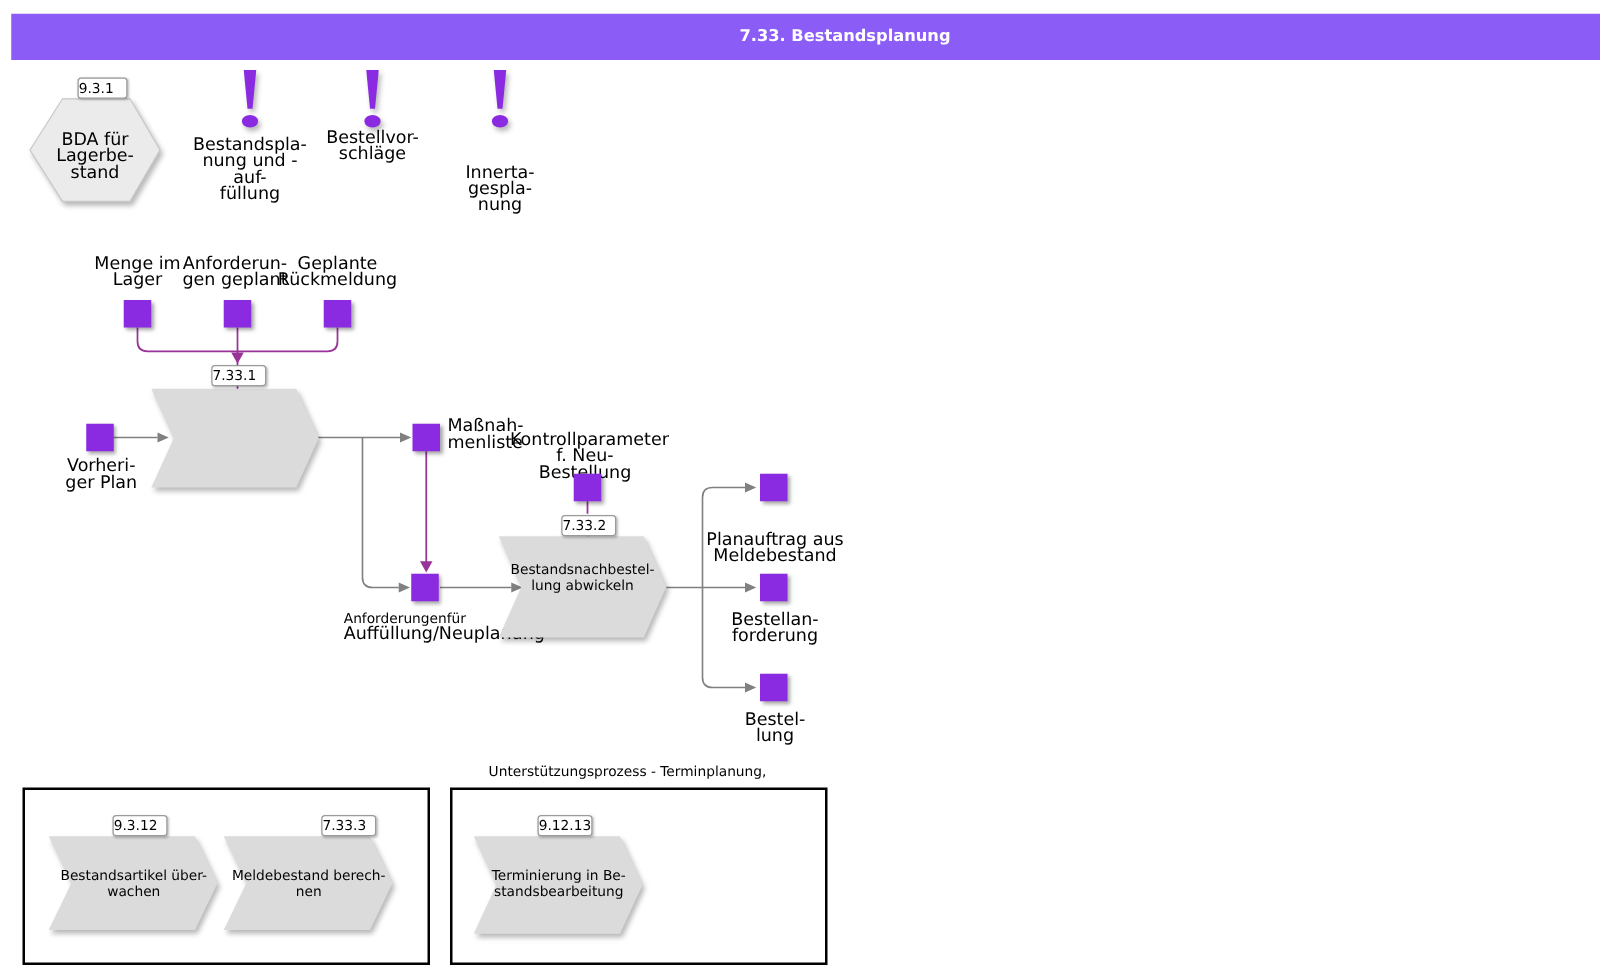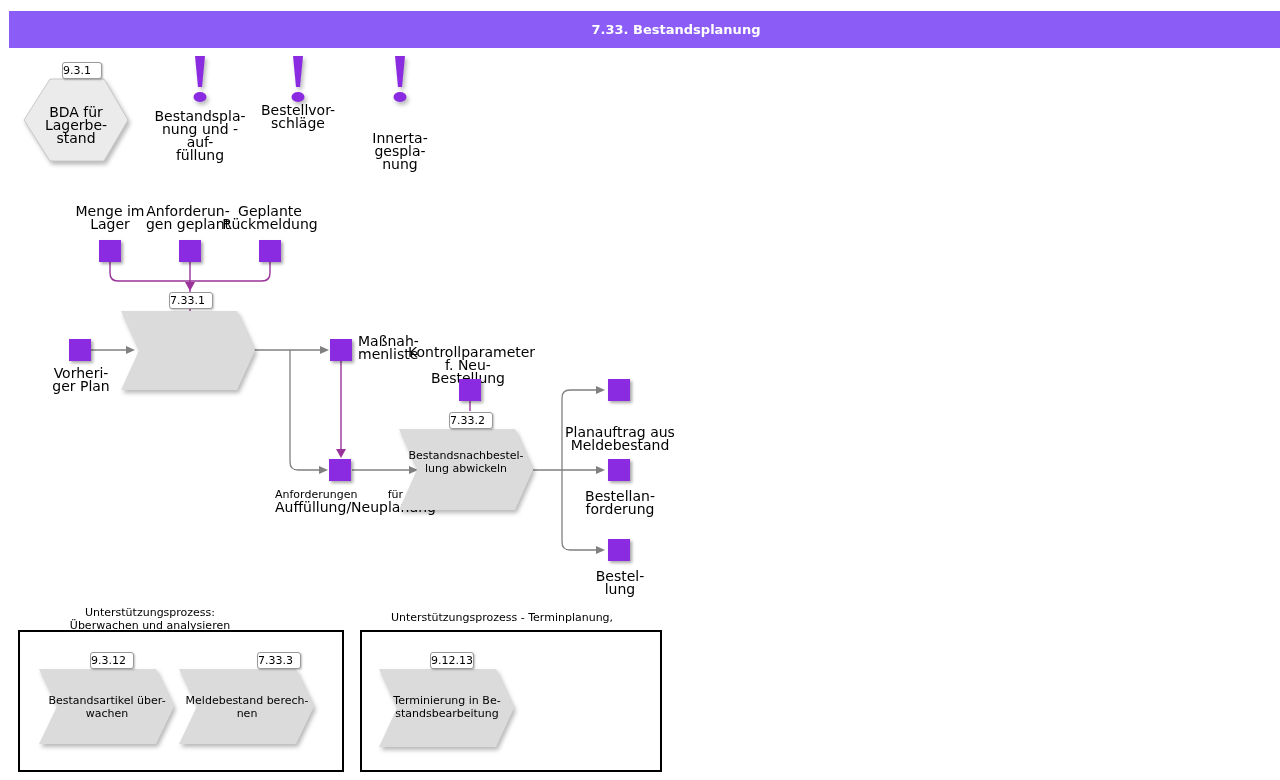--- a/index.html
+++ b/index.html
@@ -15,21 +15,21 @@
   .ref{background:#fff;border:1px solid #9a9a9a;border-radius:3px;height:15px;
        display:flex;align-items:center;justify-content:flex-start;font-size:11px;
        box-shadow:1px 1px 2px rgba(0,0,0,0.25);z-index:5;}
   .shape-svg{overflow:visible;}
   .shape-fill{fill:#dbdbdb;}
   .shadowed{filter:drop-shadow(2px 3px 2px rgba(0,0,0,0.28));}
   .cv-text{font-size:11px;line-height:13px;text-align:center;white-space:pre-line;z-index:4;}
   .support-box{background:#fff;border:2px solid #000;z-index:2;}
   .support-title{font-size:11px;line-height:13px;text-align:center;white-space:pre-line;z-index:1;}
   .inside{z-index:3;}
-  .flex-between{display:flex;justify-content:space-between;font-size:11px;line-height:13px;}
+  .flex-between{display:flex;justify-content:flex-start;font-size:11px;line-height:13px;}
   svg{display:block;}
   #connectors{left:0;top:0;pointer-events:none;z-index:0;}
 </style>
 </head>
 <body>
 
 <div id="canvas">
 
   <svg id="connectors" class="abs" width="1280" height="780">
 
@@ -147,22 +147,20 @@
   <div class="abs sq" style="left:608px;top:379px;"></div>
   <div class="abs lbl" style="left:560px;top:410px;width:120px;margin-top:16px;">Planauftrag aus
 Meldebestand</div>
   <div class="abs sq" style="left:608px;top:459px;"></div>
   <div class="abs lbl" style="left:560px;top:490px;width:120px;">Bestellan-
 forderung</div>
   <div class="abs sq" style="left:608px;top:539px;"></div>
   <div class="abs lbl" style="left:560px;top:570px;width:120px;">Bestel-
 lung</div>
 
-  <div class="abs support-title" style="left:30px;top:606px;width:240px;">Unterstützungsprozess:
-Überwachen und analysieren</div>
   <div class="abs support-box" style="left:18px;top:630px;width:322px;height:138px;"></div>
 
   <svg class="abs shape-svg shadowed inside" style="left:39px;top:669px;" width="135" height="75">
     <polygon class="shape-fill" points="0,0 117,0 135,37.5 117,75 0,75 18,37.5"></polygon>
   </svg>
   <div class="abs ref inside" style="left:90px;top:652px;width:42px;">
     <span>9.3.12</span>
   </div>
   <div class="abs cv-text inside" style="left:32px;top:694px;width:150px;">Bestandsartikel über-
 wachen</div>

